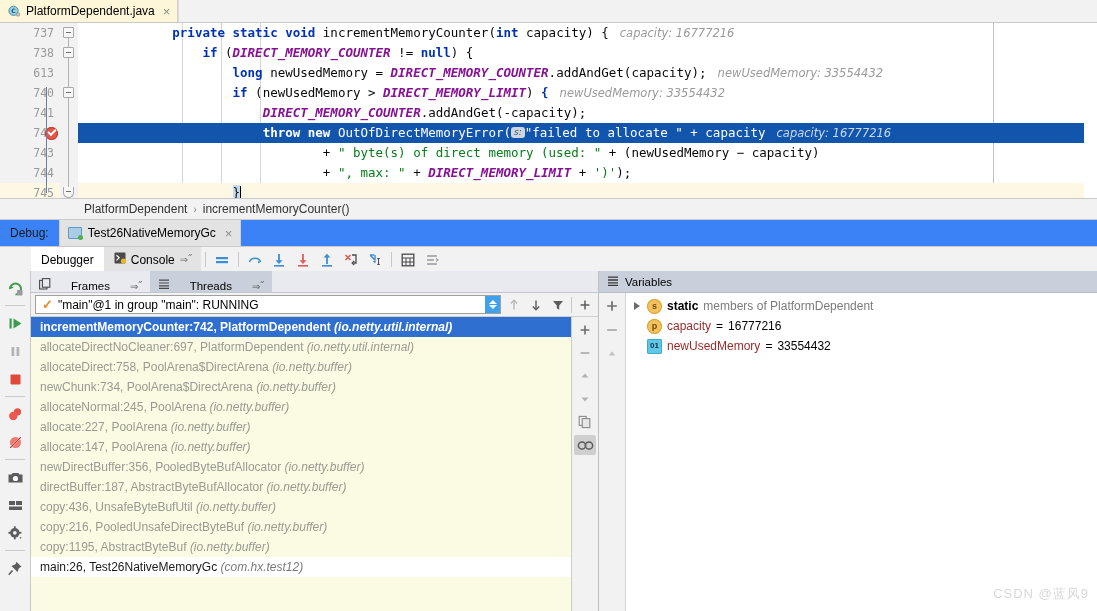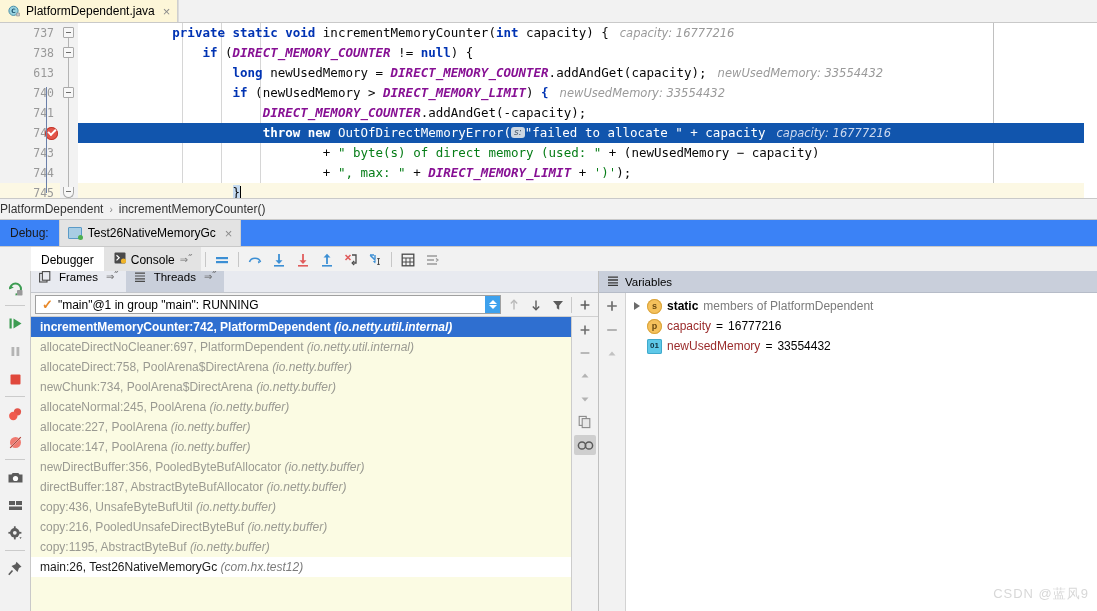--- a/index.html
+++ b/index.html
@@ -196,20 +196,21 @@
   }
 
   
   #breadcrumb {
     height: 20px;
     background: #f2f2f2;
     border-top: 1px solid #c9c9c9;
     border-bottom: 1px solid #c9c9c9;
     display: flex;
     align-items: center;
+    padding-left: 84px;
     gap: 6px;
     font-size: 12px;
     color: #333333;
   }
   .bc-sep { color: #888; font-size: 10px; }
 
   
   #debug-header {
     height: 26px;
     background: #3b82f6;
@@ -316,22 +317,22 @@
   }
   #frames-tabrow {
     height: 21px;
     background: #e8eaf0;
     display: flex;
     align-items: stretch;
     border-bottom: 1px solid #c3c6cc;
     font-size: 11.5px;
   }
   .ftab {
-    display: flex; align-items: flex-start;
-    gap: 8px;
+    display: flex; align-items: flex-end;
+    gap: 20px;
     padding: 0 8px;
   }
   .ftab.sel { background: #c9cfdb; }
   .ftab .arrowpin { color: #5a5a5a; font-size: 10px; }
   #frames-rest { flex: 1; }
 
   #thread-row {
     height: 23px;
     background: #f2f2f2;
     display: flex;

